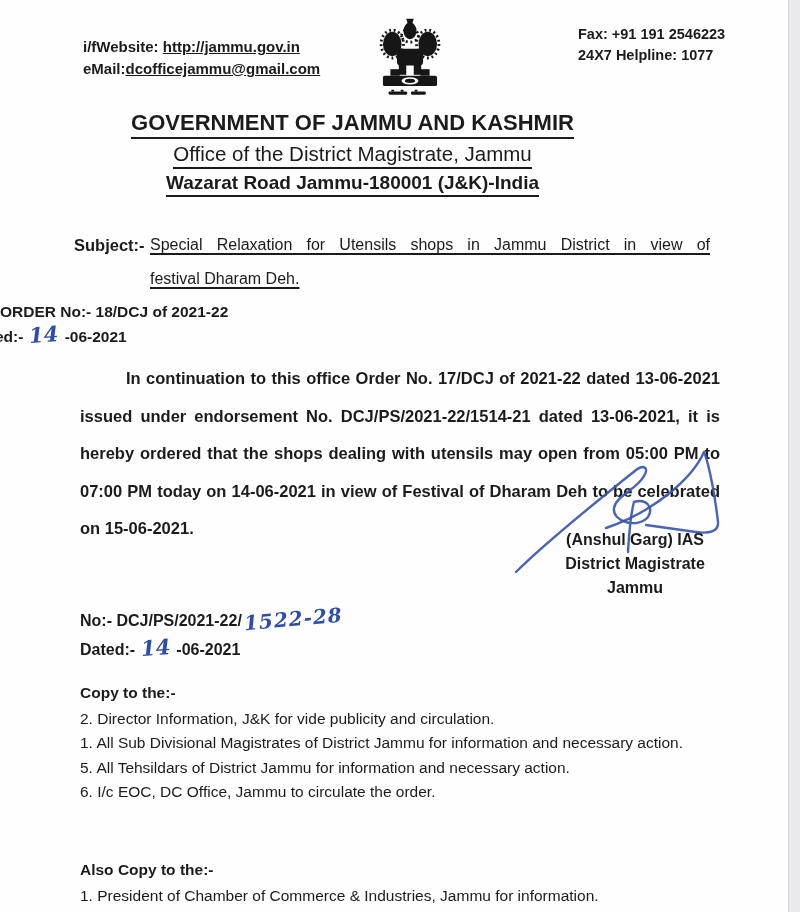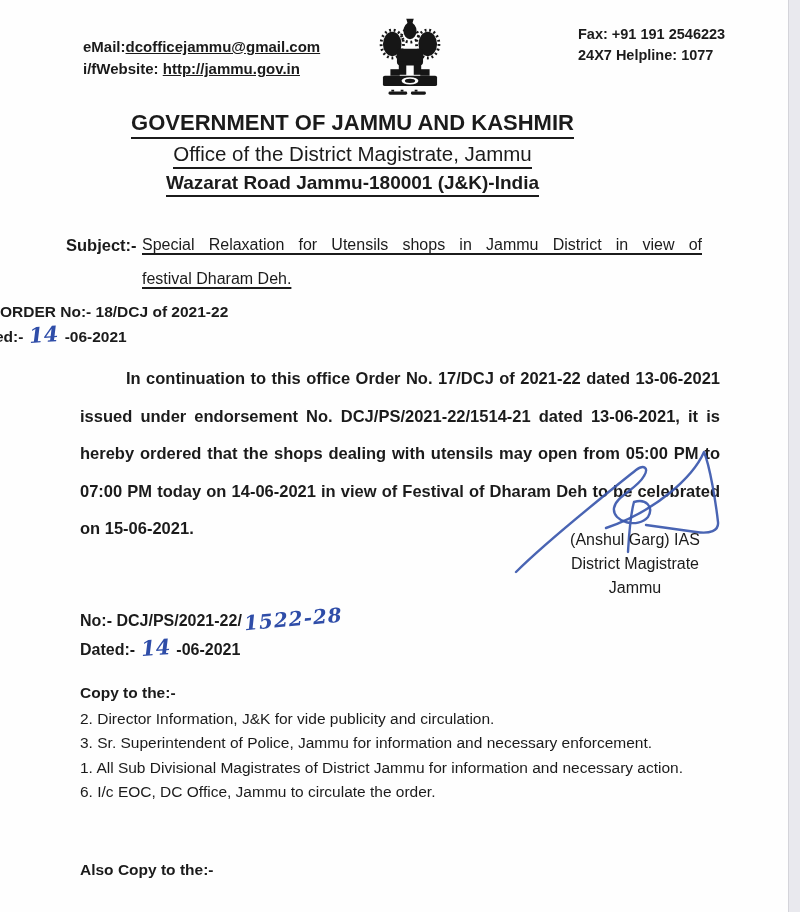--- a/index.html
+++ b/index.html
@@ -16,59 +16,59 @@
   .contact-right{position:absolute;left:578px;top:24px;font-size:14.5px;font-weight:600;line-height:21px;}
   
   .emblem{position:absolute;left:368px;top:12px;width:84px;height:92px;}
   
   .header{position:absolute;left:0;top:110px;width:705px;text-align:center;}
   .header .h1{font-size:22px;font-weight:800;}
   .header .h2{font-size:20.5px;font-weight:400;}
   .header .h3{font-size:19px;font-weight:800;}
   .header span{display:inline-block;border-bottom:2.5px solid #1b1b1b;padding-bottom:1px;margin-bottom:3px;}
   
-  .subject{position:absolute;left:66px;top:233px;width:636px;display:flex;}
+  .subject{position:absolute;left:74px;top:233px;width:636px;display:flex;}
   .subject-label{font-size:16.5px;font-weight:700;width:76px;flex:none;line-height:24px;}
   .subject-body{flex:1;font-size:16px;font-weight:400;line-height:24px;}
   .subject-l1{text-decoration:underline;text-decoration-thickness:2px;text-underline-offset:3px;
     text-align:justify;text-align-last:justify;}
   .subject-l2{margin-top:10px;display:inline-block;text-decoration:underline;
     text-decoration-thickness:2px;text-underline-offset:3px;}
   
   .orderblock{position:absolute;left:0;top:300px;width:789px;text-align:left;
     font-size:15.5px;font-weight:700;line-height:23px;}
   .orderblock .dated-line{position:relative;left:-30px;}
   .hand{font-family:"DejaVu Serif",serif;font-style:italic;color:#2f4da8;font-weight:600;}
   .hand-day{display:inline-block;font-size:21px;transform:rotate(-4deg);padding:0 6px;}
   .hand-no{display:inline-block;font-size:20px;transform:rotate(-5deg);letter-spacing:1px;padding-left:2px;}
   
   .bodypara{position:absolute;left:80px;top:360px;width:640px;
     font-size:16.5px;font-weight:600;line-height:37.5px;text-align:justify;text-indent:46px;}
   
   .sig-svg{position:absolute;left:488px;top:432px;width:270px;height:160px;}
   .sigblock{position:absolute;left:540px;top:528px;width:190px;text-align:center;
-    font-size:16px;font-weight:400;line-height:24px;}
+    font-size:16px;font-weight:700;line-height:24px;}
   
   .refblock{position:absolute;left:80px;top:606px;font-size:16px;font-weight:700;line-height:27px;}
   
   .copyblock{position:absolute;left:80px;top:681px;font-size:15.5px;font-weight:500;line-height:24.5px;}
   .copyblock .heading{font-weight:600;margin-bottom:1px;}
   .alsoblock{position:absolute;left:80px;top:857px;font-size:15.5px;font-weight:500;line-height:25px;}
   .alsoblock .heading{font-weight:600;margin-bottom:1px;}
 </style>
 </head>
 <body>
 
 <div class="page">
 
   <div class="edge-strip"></div>
 
   <div class="contact-left">
+    <div><span>i/fWebsite: </span><span class="u">http://jammu.gov.in</span></div>
     <div><span>eMail:</span><span class="u">dcofficejammu@gmail.com</span></div>
-    <div><span>i/fWebsite: </span><span class="u">http://jammu.gov.in</span></div>
   </div>
 
   <div class="emblem">
     <svg viewBox="0 0 90 96" width="84" height="92">
       <g fill="#161616">
 
         <path d="M41 6 L49 6 L47 13 L43 13 Z"></path>
         <ellipse cx="45" cy="19" rx="7" ry="9"></ellipse>
 
         <ellipse cx="26" cy="33" rx="10" ry="13"></ellipse>
@@ -144,22 +144,23 @@
       <span>No:- DCJ/PS/2021-22/</span><span class="hand hand-no">1522-28</span>
     </div>
     <div>
       <span>Dated:-</span><span class="hand hand-day">14</span><span>-06-2021</span>
     </div>
   </div>
 
   <div class="copyblock">
     <div class="heading">Copy to the:-</div>
     <div>2. Director Information, J&amp;K for vide publicity and circulation.</div>
-    <div>3. Sr. Superintendent of Police, Jammu for information and necessary enforcement.</div>
     <div>1. All Sub Divisional Magistrates of District Jammu for information and necessary action.</div>
+    <div>5. All Tehsildars of District Jammu for information and necessary action.</div>
     <div>6. I/c EOC, DC Office, Jammu to circulate the order.</div>
   </div>
 
   <div class="alsoblock">
     <div class="heading">Also Copy to the:-</div>
+    <div>1. President of Chamber of Commerce &amp; Industries, Jammu for information.</div>
   </div>
 
 </div>
 
 </body></html>

